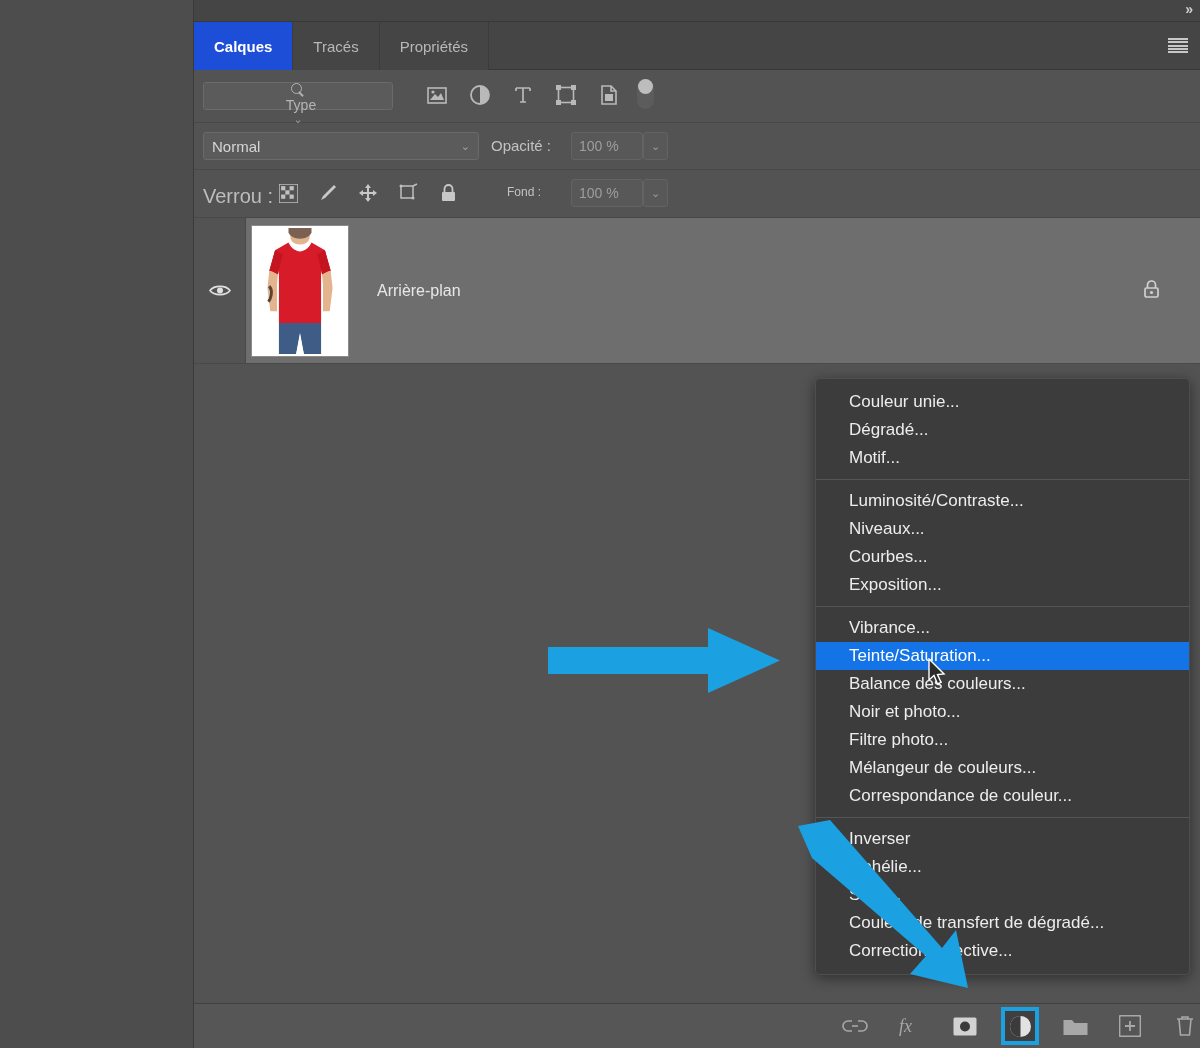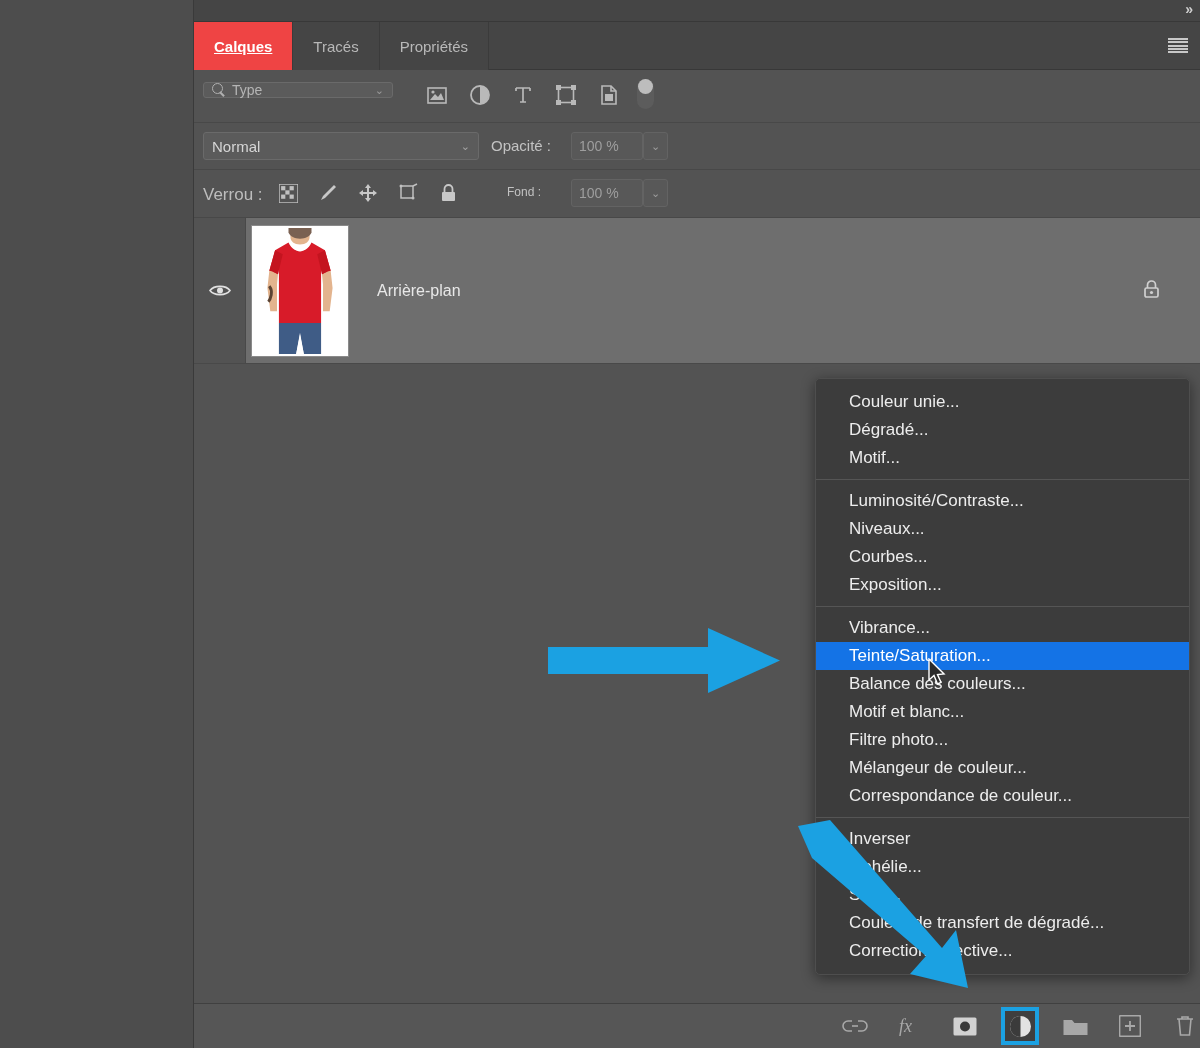--- a/index.html
+++ b/index.html
@@ -33,36 +33,36 @@
     background: #454545; border-bottom: 1px solid #383838;
   }
   .tab {
     position: relative; float: left; height: 48px; padding: 0 20px;
     display: flex; align-items: center;
     font-size: 15px; color: #b8b8b8;
     background: #454545;
     border-right: 1px solid #3b3b3b;
     cursor: default;
   }
-  .tab.active { background: #ef4444; color: #ffffff; font-weight: bold; text-decoration: underline; }
+  .tab.active { background: #1d4ed8; color: #ffffff; font-weight: bold; }
   .hamburger {
     position: absolute; right: 12px; top: 16px; width: 20px; height: 15px;
     display: flex; flex-direction: column; justify-content: space-between;
   }
   .hamburger i { display:block; height: 2px; background: #c8c8c8; width: 100%; }
 
   
   .filterrow {
     position: absolute; left: 0; top: 70px; width: 100%; height: 53px;
     background: #535353; border-bottom: 1px solid #484848;
   }
   .searchbox {
-    position: absolute; left: 9px; top: 12px; width: 190px; height: 16px;
+    position: absolute; left: 9px; top: 12px; width: 190px; height: 28px;
     background: #5b5b5b; border: 1px solid #6a6a6a; border-radius: 3px;
-    display: flex; align-items: center; padding: 0 8px;
+    display: flex; align-items: center; padding: 0 8px; flex-direction: column;
   }
   .searchbox .mag { width: 14px; height: 14px; position: relative; flex: 0 0 14px; }
   .searchbox .mag::before {
     content: ""; position: absolute; left: 0; top: 0;
     width: 9px; height: 9px; border: 1.6px solid #b0b0b0; border-radius: 50%;
   }
   .searchbox .mag::after {
     content: ""; position: absolute; left: 8px; top: 8px;
     width: 6px; height: 1.6px; background: #b0b0b0; transform: rotate(45deg);
     transform-origin: left center;
@@ -108,21 +108,21 @@
     background: #585858; border: 1px solid #636363; border-radius: 3px;
     display:flex; align-items:center; justify-content:center;
     font-size: 11px; color: #9e9e9e;
   }
 
   
   .lockrow {
     position: absolute; left: 0; top: 170px; width: 100%; height: 48px;
     background: #535353; border-bottom: 1px solid #484848;
   }
-  .lock-label { position: absolute; left: 9px; top: 15px; font-size: 17px; color: #bdbdbd; }
+  .lock-label { position: absolute; left: 9px; top: 15px; font-size: 20px; color: #bdbdbd; }
   .lock-icons { position: absolute; left: 82px; top: 11px; display: flex; gap: 16px; align-items: center; }
   .lock-ic { width: 24px; height: 24px; display:flex; align-items:center; justify-content:center; color:#bdbdbd; }
   .fond-label { position: absolute; left: 313px; top: 15px; font-size: 12px; color: #c2c2c2; }
   .fond-box {
     position: absolute; left: 377px; top: 9px; width: 72px; height: 28px;
     background: #585858; border: 1px solid #636363; border-radius: 3px;
     display: flex; align-items: center; padding: 0 7px;
     font-size: 14px; color: #9e9e9e;
   }
   .fond-step {
@@ -429,23 +429,23 @@
       <div class="ctx-item">Luminosité/Contraste...</div>
       <div class="ctx-item">Niveaux...</div>
       <div class="ctx-item">Courbes...</div>
       <div class="ctx-item">Exposition...</div>
     </div>
     <div class="ctx-sep"></div>
     <div class="ctx-group">
       <div class="ctx-item">Vibrance...</div>
       <div class="ctx-item selected">Teinte/Saturation...</div>
       <div class="ctx-item">Balance des couleurs...</div>
-      <div class="ctx-item">Motif et blanc...</div>
+      <div class="ctx-item">Noir et photo...</div>
       <div class="ctx-item">Filtre photo...</div>
-      <div class="ctx-item">Mélangeur de couleur...</div>
+      <div class="ctx-item">Mélangeur de couleurs...</div>
       <div class="ctx-item">Correspondance de couleur...</div>
     </div>
     <div class="ctx-sep"></div>
     <div class="ctx-group">
       <div class="ctx-item">Inverser</div>
       <div class="ctx-item">Isohélie...</div>
       <div class="ctx-item">Seuil...</div>
       <div class="ctx-item">Couleur de transfert de dégradé...</div>
       <div class="ctx-item">Correction sélective...</div>
     </div>

